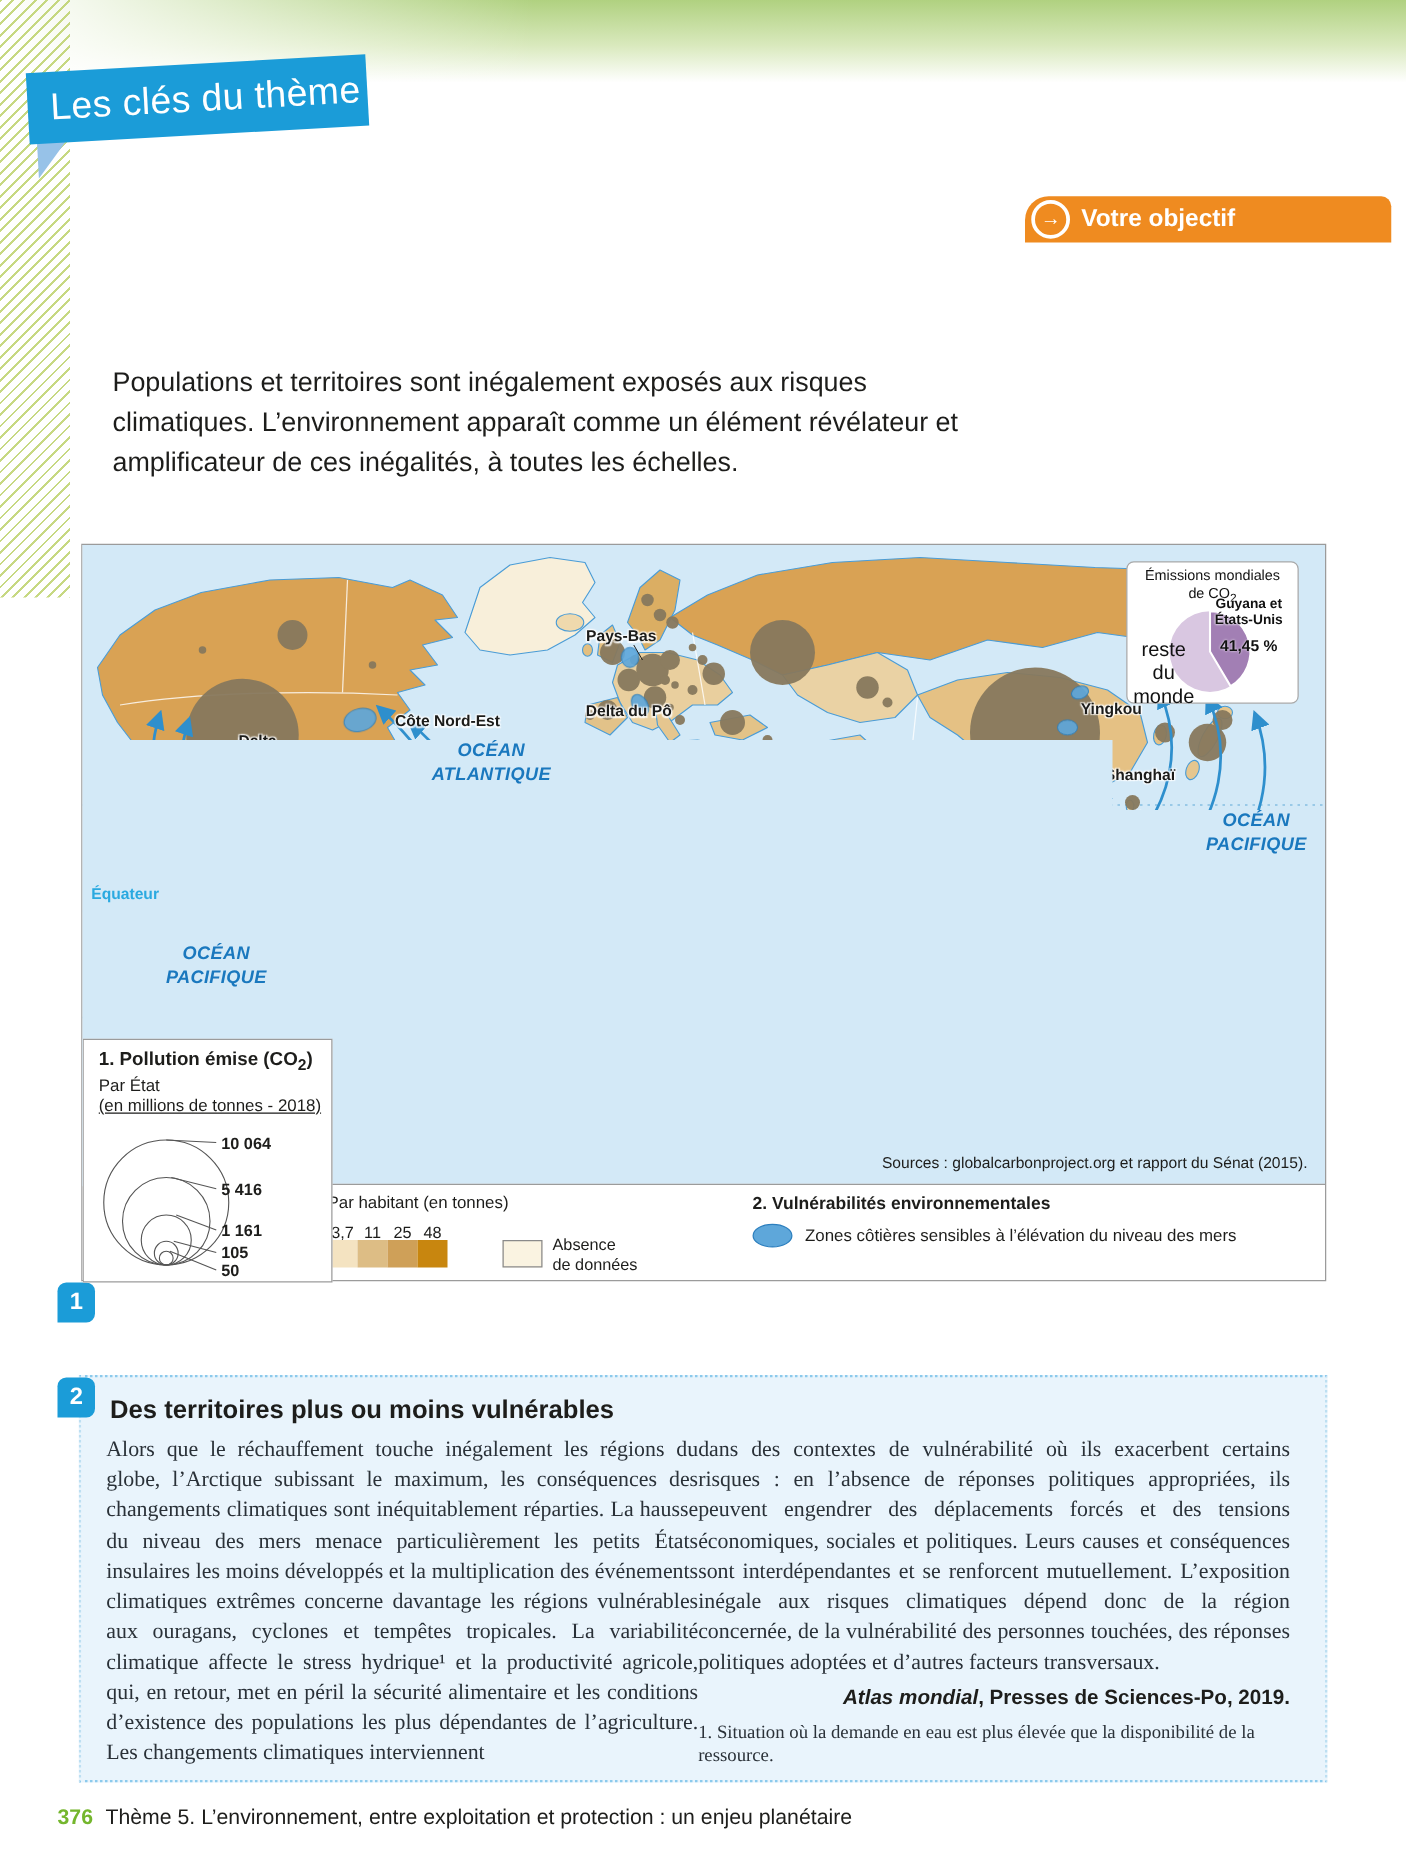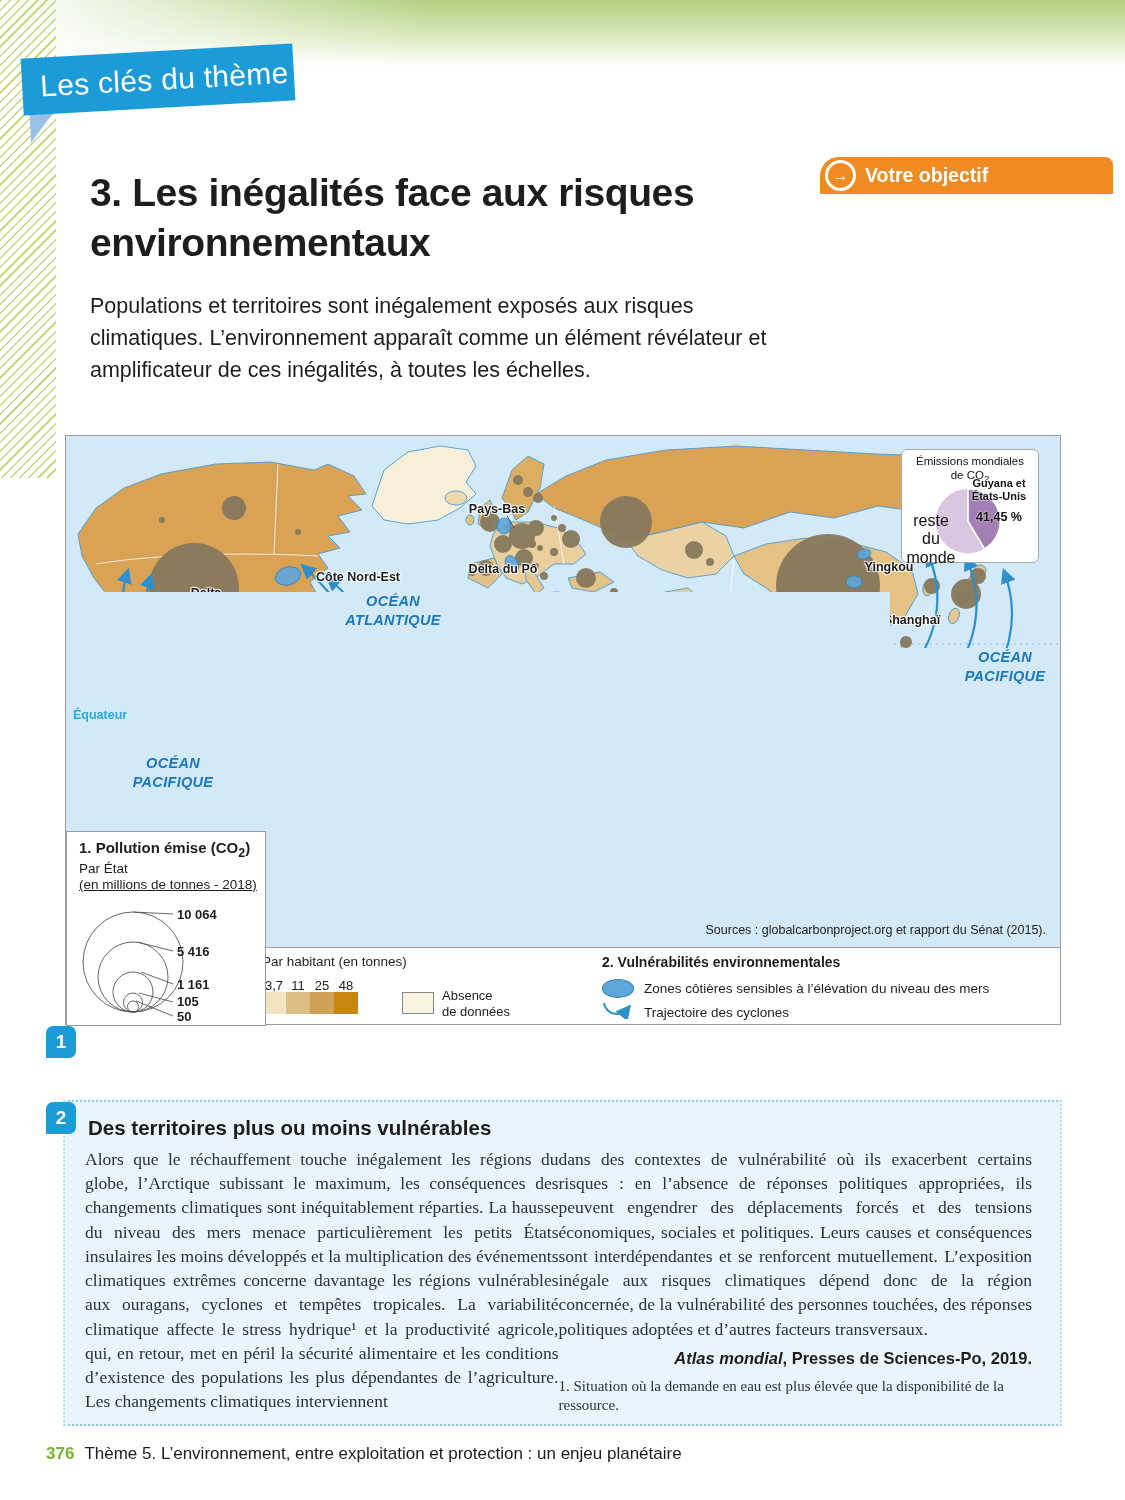--- a/index.html
+++ b/index.html
@@ -91,21 +91,20 @@
 <body>
 
 <div class="page">
   <div class="top-band"></div>
   <div class="stripes"></div>
   <div class="ribbon-fold"></div>
   <div class="ribbon">
     <span>Les clés du thème</span>
   </div>
 
-  <h1 class="title"><span>3. Les inégalités face aux risques</span><br><span>environnementaux</span></h1>
   <p class="intro">Populations et territoires sont inégalement exposés aux risques climatiques. L’environnement apparaît comme un élément révélateur et amplificateur de ces inégalités, à toutes les échelles.</p>
 
   <div class="obj">
     <div class="obj-head">
       <span class="obj-arrow">→</span>
       <span>Votre objectif</span>
     </div>
   </div>
 
   <div class="figure">
@@ -507,31 +506,20 @@
       <div class="nodata-lbl" id="nodata-lbl">
           <div>Absence</div>
           <div>de données</div>
         </div>
       <div class="lg2-title">2. Vulnérabilités environnementales</div>
       <div class="lg2-items" id="lg2-items">
           <div class="lg2-row">
             <span class="sym-ellipse"></span>
             <span class="txt">Zones côtières sensibles à l’élévation du niveau des mers</span>
           </div>
-          <div class="lg2-row">
-            <span><svg width="32" height="18" viewBox="0 0 32 18">
-                <defs>
-                  <marker id="ah2" markerWidth="7" markerHeight="7" refX="5.5" refY="3.5" orient="auto">
-                    <path d="M0,0L7,3.5L0,7Z" fill="#2e8fcd"></path>
-                  </marker>
-                </defs>
-                <path d="M2,3 C6,15 19,16 27,6" stroke="#2e8fcd" stroke-width="2.2" fill="none" stroke-linecap="round" marker-end="url(#ah2)"></path>
-              </svg></span>
-            <span class="txt">Trajectoire des cyclones</span>
-          </div>
         </div>
     </div>
 
     <div class="legend1">
       <div class="lg1-title">
         <span>1. Pollution émise (CO</span><sub>2</sub><span>)</span>
       </div>
       <div class="lg1-s1">Par État</div>
       <div class="lg1-s2">(en millions de tonnes - 2018)</div>
       <svg width="198" height="130" viewBox="0 0 198 130">

